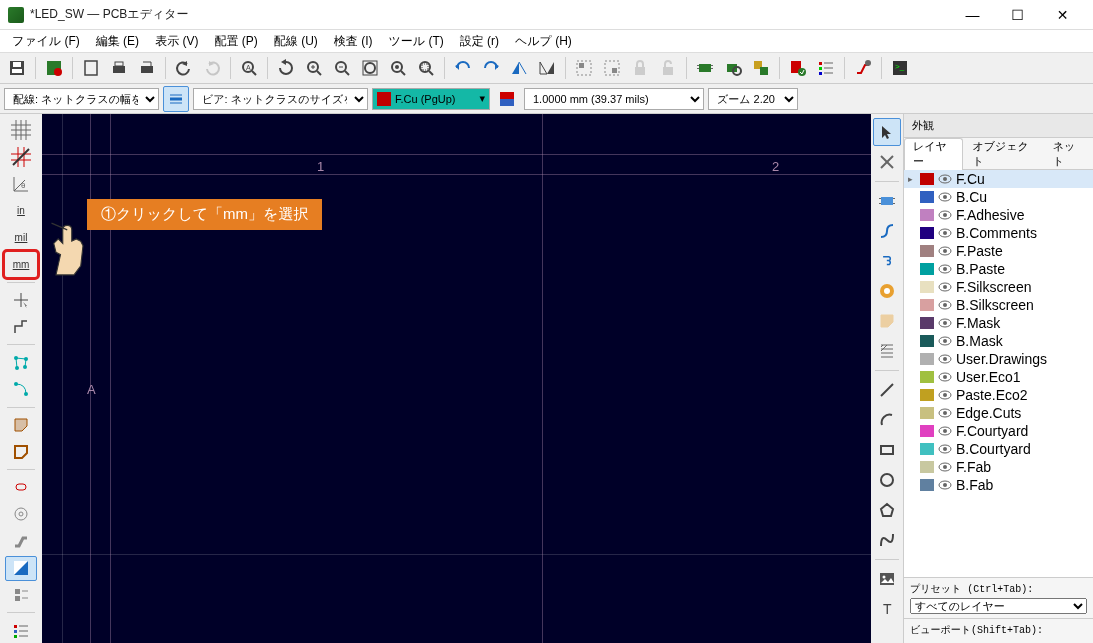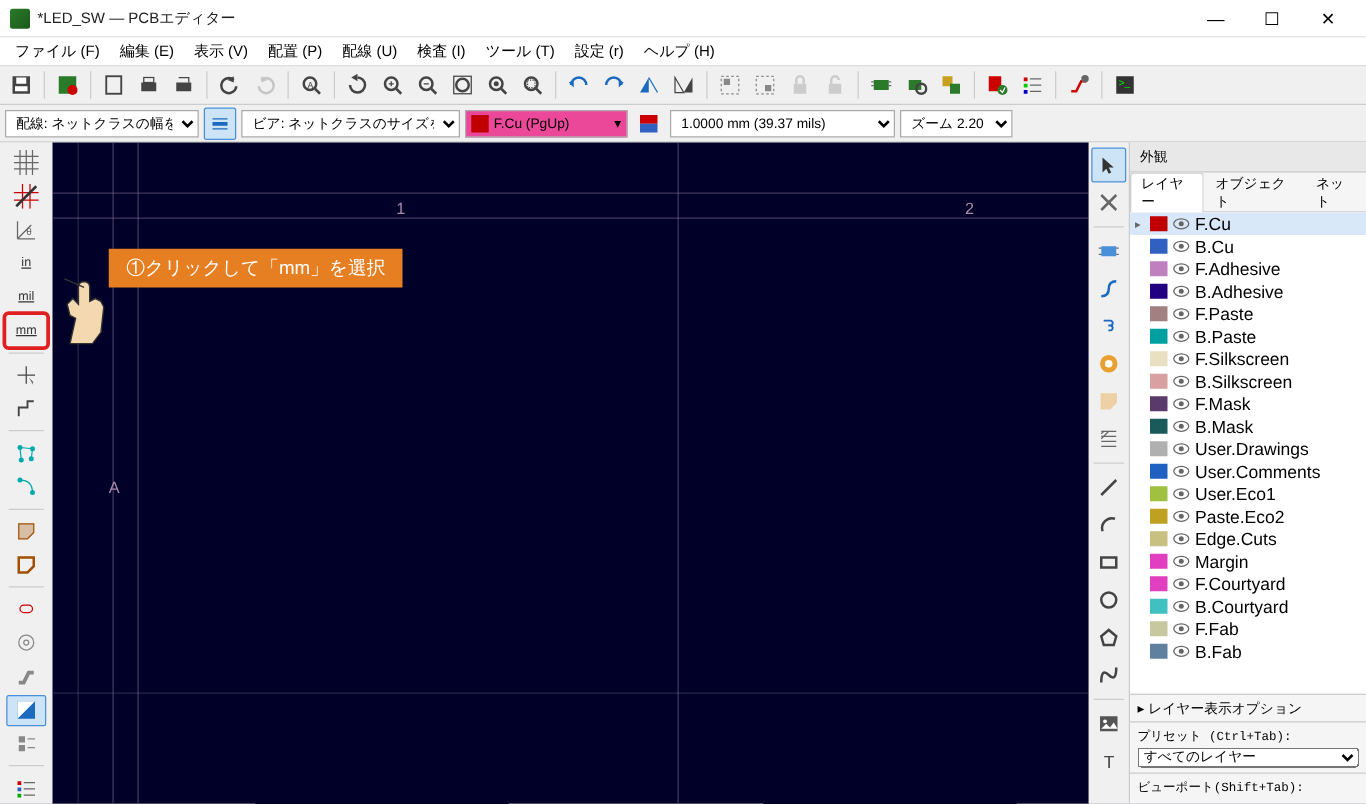--- a/index.html
+++ b/index.html
@@ -18,21 +18,21 @@
 
 
 .main-toolbar { height: 32px; background: #f0f0f0; display: flex; align-items: center; padding: 2px 4px; gap: 2px; border-top: 1px solid #ddd; border-bottom: 1px solid #ccc; }
 .tb-btn { width: 26px; height: 26px; display: flex; align-items: center; justify-content: center; cursor: pointer; border-radius: 2px; }
 .tb-sep { width: 1px; height: 22px; background: #ccc; margin: 0 3px; }
 
 
 .options-toolbar { height: 30px; background: #f0f0f0; display: flex; align-items: center; padding: 2px 4px; gap: 4px; border-bottom: 1px solid #ccc; }
 .select-combo { height: 22px; font-size: 11px; padding: 0 4px; border: 1px solid #aaa; background: #fff; }
 .opt-btn { width: 26px; height: 26px; display: flex; align-items: center; justify-content: center; border: 1px solid #4a90d9; background: #cde4f7; cursor: pointer; border-radius: 2px; }
-.layer-combo { height: 22px; width: 130px; display: flex; align-items: center; border: 1px solid #aaa; background: #ec4899; padding: 0 4px; gap: 4px; font-size: 11px; }
+.layer-combo { height: 22px; width: 118px; display: flex; align-items: center; border: 1px solid #aaa; background: #14b8a6; padding: 0 4px; gap: 4px; font-size: 11px; }
 .layer-swatch { width: 14px; height: 14px; background: #c00000; }
 .layer-combo .chev { margin-left: auto; }
 
 
 .left-toolbar { position: absolute; left: 0; top: 114px; width: 42px; bottom: 0; background: #f0f0f0; display: flex; flex-direction: column; align-items: center; padding-top: 4px; gap: 2px; }
 .lt-btn { width: 32px; height: 30px; display: flex; align-items: center; justify-content: center; cursor: pointer; border-radius: 2px; font-size: 10px; color: #333; }
 .lt-btn.active { background: #cde4f7; border: 1px solid #4a90d9; }
 .lt-btn.highlight { outline: 3px solid #e02020; }
 .lt-sep { width: 28px; height: 1px; background: #ccc; margin: 3px 0; }
 
@@ -617,21 +617,21 @@
       </div>
       <div class="layer-row">
         <span class="arrow"></span>
         <span class="sw" style="background:#200080"></span>
         <span class="eye">
           <svg width="14" height="14">
             <ellipse cx="7" cy="7" rx="6" ry="4" fill="none" stroke="#666"></ellipse>
             <circle cx="7" cy="7" r="2" fill="#666"></circle>
           </svg>
         </span>
-        <span class="name">B.Adhesive</span>
+        <span class="name">B.Comments</span>
       </div>
       <div class="layer-row">
         <span class="arrow"></span>
         <span class="sw" style="background:#a08080"></span>
         <span class="eye">
           <svg width="14" height="14">
             <ellipse cx="7" cy="7" rx="6" ry="4" fill="none" stroke="#666"></ellipse>
             <circle cx="7" cy="7" r="2" fill="#666"></circle>
           </svg>
         </span>
@@ -698,31 +698,20 @@
         <span class="eye">
           <svg width="14" height="14">
             <ellipse cx="7" cy="7" rx="6" ry="4" fill="none" stroke="#666"></ellipse>
             <circle cx="7" cy="7" r="2" fill="#666"></circle>
           </svg>
         </span>
         <span class="name">User.Drawings</span>
       </div>
       <div class="layer-row">
         <span class="arrow"></span>
-        <span class="sw" style="background:#2060c0"></span>
-        <span class="eye">
-          <svg width="14" height="14">
-            <ellipse cx="7" cy="7" rx="6" ry="4" fill="none" stroke="#666"></ellipse>
-            <circle cx="7" cy="7" r="2" fill="#666"></circle>
-          </svg>
-        </span>
-        <span class="name">User.Comments</span>
-      </div>
-      <div class="layer-row">
-        <span class="arrow"></span>
         <span class="sw" style="background:#a0c040"></span>
         <span class="eye">
           <svg width="14" height="14">
             <ellipse cx="7" cy="7" rx="6" ry="4" fill="none" stroke="#666"></ellipse>
             <circle cx="7" cy="7" r="2" fill="#666"></circle>
           </svg>
         </span>
         <span class="name">User.Eco1</span>
       </div>
       <div class="layer-row">
@@ -749,31 +738,20 @@
       </div>
       <div class="layer-row">
         <span class="arrow"></span>
         <span class="sw" style="background:#e040c0"></span>
         <span class="eye">
           <svg width="14" height="14">
             <ellipse cx="7" cy="7" rx="6" ry="4" fill="none" stroke="#666"></ellipse>
             <circle cx="7" cy="7" r="2" fill="#666"></circle>
           </svg>
         </span>
-        <span class="name">Margin</span>
-      </div>
-      <div class="layer-row">
-        <span class="arrow"></span>
-        <span class="sw" style="background:#e040c0"></span>
-        <span class="eye">
-          <svg width="14" height="14">
-            <ellipse cx="7" cy="7" rx="6" ry="4" fill="none" stroke="#666"></ellipse>
-            <circle cx="7" cy="7" r="2" fill="#666"></circle>
-          </svg>
-        </span>
         <span class="name">F.Courtyard</span>
       </div>
       <div class="layer-row">
         <span class="arrow"></span>
         <span class="sw" style="background:#40c0c0"></span>
         <span class="eye">
           <svg width="14" height="14">
             <ellipse cx="7" cy="7" rx="6" ry="4" fill="none" stroke="#666"></ellipse>
             <circle cx="7" cy="7" r="2" fill="#666"></circle>
           </svg>
@@ -796,21 +774,20 @@
         <span class="sw" style="background:#6080a0"></span>
         <span class="eye">
           <svg width="14" height="14">
             <ellipse cx="7" cy="7" rx="6" ry="4" fill="none" stroke="#666"></ellipse>
             <circle cx="7" cy="7" r="2" fill="#666"></circle>
           </svg>
         </span>
         <span class="name">B.Fab</span>
       </div>
     </div>
-  <div class="layer-opts">▸ <span>レイヤー表示オプション</span></div>
   <div class="preset-sec">
     <div class="lbl">プリセット (Ctrl+Tab):</div>
     <select><option>すべてのレイヤー</option></select>
   </div>
   <div class="preset-sec">
     <div class="lbl">ビューポート(Shift+Tab):</div>
   </div>
 </div>
 
 </body></html>

